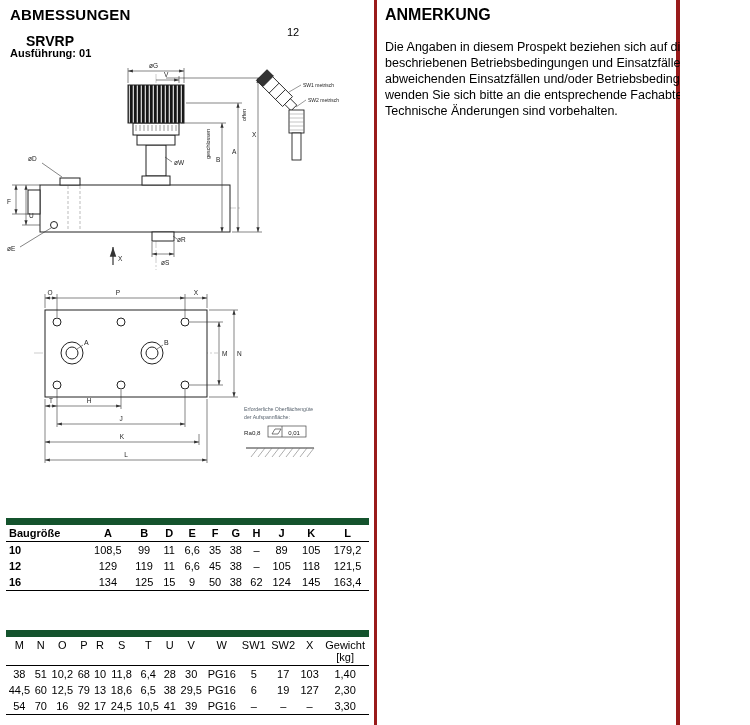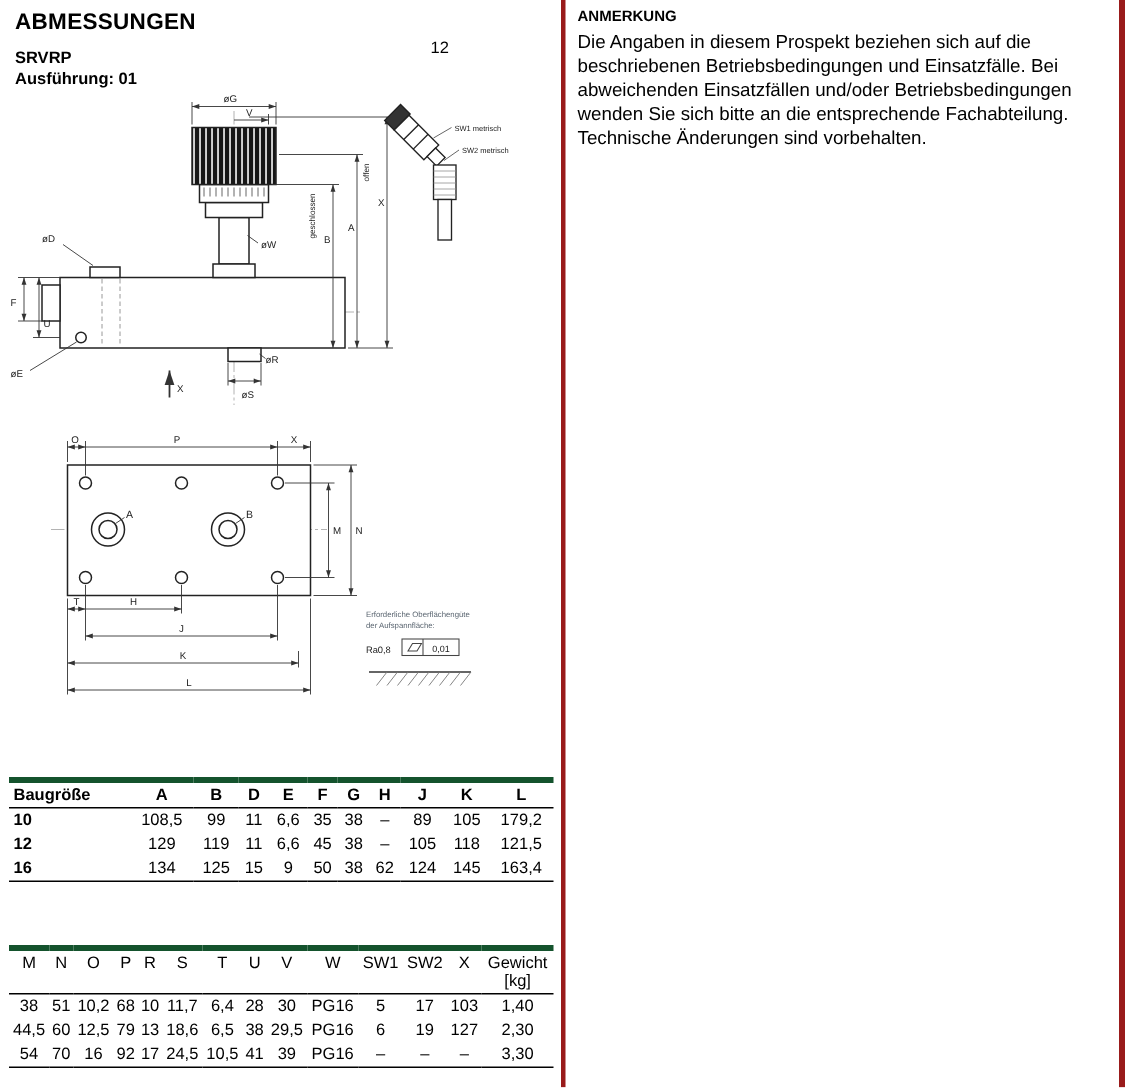--- a/index.html
+++ b/index.html
@@ -1,38 +1,38 @@
 <!DOCTYPE html>
 <html><head>
 <meta charset="utf-8">
 <style>
   * { margin:0; padding:0; box-sizing:border-box; }
   html,body { background:#fff; }
   body { font-family:"Liberation Sans","DejaVu Sans",sans-serif; color:#000; }
-  .page { position:relative; width:750px; height:725px; background:#fff; overflow:hidden; }
+  .page { position:relative; width:680px; height:725px; background:#fff; overflow:hidden; }
 
   .title   { position:absolute; left:10px; top:6px;  font-size:15px; font-weight:bold; letter-spacing:.2px; }
-  .model   { position:absolute; left:10px; top:33px; font-size:11px; font-weight:bold; }
+  .model   { position:absolute; left:26px; top:33px; font-size:14px; font-weight:bold; }
   .version { position:absolute; left:10px; top:47px; font-size:11px; font-weight:bold; }
   .pagenum { position:absolute; left:287px; top:26px; font-size:11px; }
 
   svg.drawing { position:absolute; left:6px; top:58px; }
 
   .divider-mid   { position:absolute; left:374px; top:0; width:3px; height:725px; background:#991b1b; }
   .divider-right { position:absolute; right:0;    top:0; width:4px; height:725px; background:#991b1b; }
 
   .note { position:absolute; left:385px; top:6px; width:352px; }
-  .note h2 { font-size:10px; font-weight:bold; margin-bottom:3px; }
+  .note h2 { font-size:16px; font-weight:bold; margin-bottom:15px; }
   .note p  { font-size:12.5px; line-height:1.28; }
 
   table { position:absolute; border-collapse:collapse; font-size:11px; border-bottom:1px solid #000; }
   #table1 { left:6px; top:518px; width:363px; }
   #table2 { left:6px; top:630px; width:363px; }
   th, td { text-align:center; padding:2px 1px; font-weight:normal; white-space:pre-line; }
-  thead th { border-top:4px solid #14532d; border-bottom:1px solid #000; vertical-align:top;margin-top:26px; }
+  thead th { border-top:7px solid #14532d; border-bottom:1px solid #000; vertical-align:top;margin-top:26px; }
   #table1 thead th { font-weight:bold; }
   #table1 th:first-child, #table1 td:first-child { text-align:left; padding-left:3px; }
   #table1 td:first-child { font-weight:bold; }
 </style>
 </head>
 <body>
 
 <div class="page">
 
   <div class="title">ABMESSUNGEN</div>
@@ -285,21 +285,21 @@
 [kg]</th>
         </tr>
       </thead>
       <tbody>
         <tr>
           <td>38</td>
           <td>51</td>
           <td>10,2</td>
           <td>68</td>
           <td>10</td>
-          <td>11,7</td>
+          <td>11,8</td>
           <td>6,4</td>
           <td>28</td>
           <td>30</td>
           <td>PG16</td>
           <td>5</td>
           <td>17</td>
           <td>103</td>
           <td>1,40</td>
         </tr>
         <tr>

